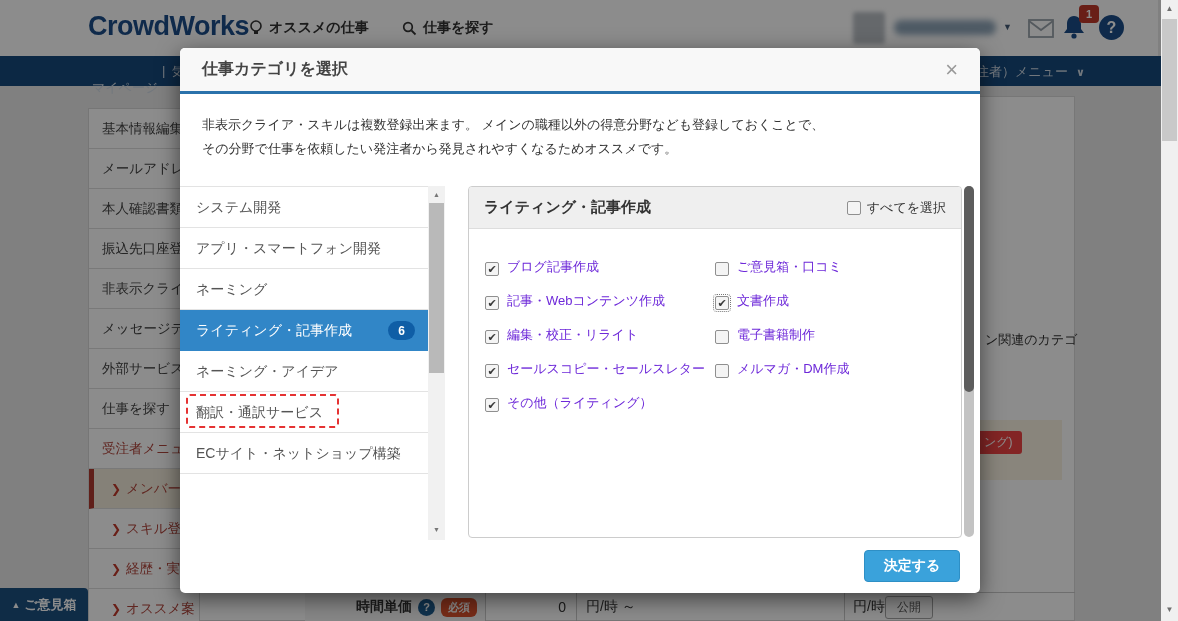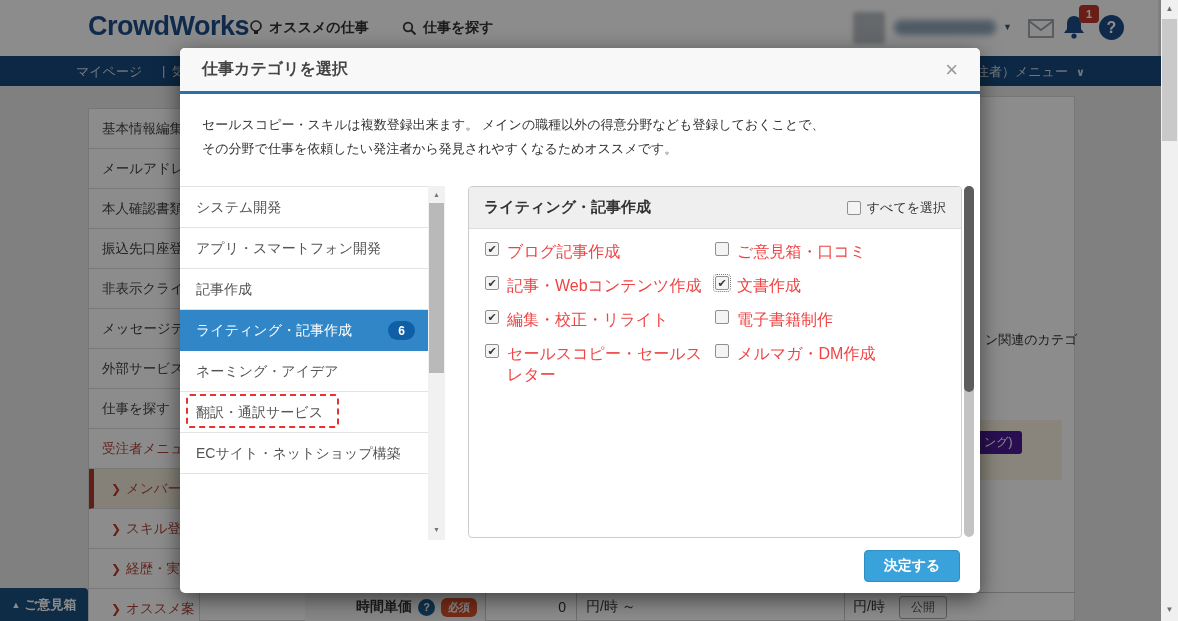--- a/index.html
+++ b/index.html
@@ -18,21 +18,21 @@
   .mailicon { position:absolute; left:1028px; top:19px; }
   .bellicon { position:absolute; left:1062px; top:14px; }
   .bellbadge { position:absolute; left:1079px; top:5px; min-width:20px; height:18px; background:#c0392b; color:#fff;
                border-radius:4px; font-size:11px; font-weight:bold; display:flex; align-items:center; justify-content:center; }
   .helpicon { position:absolute; left:1099px; top:15px; width:25px; height:25px; border-radius:50%; background:#1d4e89;
               color:#fff; font-weight:bold; font-size:16px; display:flex; align-items:center; justify-content:center; }
 
   
   .navbar { position:absolute; left:0; top:56px; width:1178px; height:30px; background:#174a7c; z-index:1; }
   .navbar .nv { position:absolute; top:7px; font-size:13px; color:#cfd9e4; }
-  .nv-my { left:76px; }
+  .nv-my { left:92px;margin-top:16px; }
   .nv-div { left:162px; color:#4a6f93; }
   .nv-frag { left:172px; width:10px; overflow:hidden; white-space:nowrap; }
   .nv-right { left:950px; width:160px; display:flex; gap:8px; align-items:center; }
   .nv-chev { font-size:11px; font-weight:bold; color:#cfd9e4; }
 
   
   .mainpanel { position:absolute; left:196px; top:96px; width:879px; height:525px; background:#ffffff; border:1px solid #d9d9d9; z-index:1; }
   .sidebar { position:absolute; left:88px; top:108px; width:112px; z-index:1; background:#fff; border:1px solid #d8d8d8; border-bottom:none; }
   .sideitem { height:40px; line-height:40px; padding-left:13px; font-size:13.5px; color:#444; background:#fff;
               border-bottom:1px solid #ddd; white-space:nowrap; overflow:hidden; }
@@ -51,27 +51,27 @@
              border-top:1px solid #c9c9c9; z-index:1; font-size:14px; color:#333; }
   .fr-label { width:181px; height:100%; background:#f6f6f6; border-right:1px solid #c9c9c9; display:flex;
               align-items:center; justify-content:flex-end; gap:6px; padding-right:8px; font-weight:bold; }
   .qmark { width:17px; height:17px; border-radius:50%; background:#1d5c8f; color:#fff; font-size:11px; font-weight:bold;
            display:flex; align-items:center; justify-content:center; }
   .req { background:#d9512c; color:#fff; font-size:11px; font-weight:bold; padding:2px 7px; border-radius:6px; }
   .fr-val { width:91px; height:100%; border-right:1px solid #c9c9c9; display:flex; align-items:center; justify-content:flex-end; padding-right:10px; }
   .fr-unit1 { width:78px; padding-left:9px; }
   .fr-in2 { width:190px; height:100%; border-right:1px solid #c9c9c9; }
   .fr-unit2 { padding-left:8px;text-align:center; }
-  .pubchip { margin-left:14px; border:1px solid #a5a5a5; border-radius:3px; background:#fafafa; color:#555;
+  .pubchip { border:1px solid #a5a5a5; border-radius:3px; background:#fafafa; color:#555;
              font-size:12px; padding:2px 11px; }
 
   
   .partial-text { position:absolute; left:985px; top:331px; font-size:13px; color:#333; z-index:1; }
   .beigebox { position:absolute; left:975px; top:420px; width:87px; height:60px; background:#faf3e2; z-index:1; }
-  .bluetag { position:absolute; left:975px; top:431px; background:#4c1d95; color:#fff; font-size:12px;
+  .bluetag { position:absolute; left:975px; top:431px; background:#ef4444; color:#fff; font-size:12px;
              padding:3px 9px; border-radius:3px; z-index:1; }
 
   
   .overlay { position:absolute; left:0; top:0; width:1161px; height:621px; background:rgba(0,0,0,0.45); z-index:10; }
 
   
   .pagescroll { position:absolute; left:1161px; top:0; width:17px; height:621px; background:#f0f0f0; z-index:20; }
   .pagescroll .sarr { position:absolute; left:0; width:17px; text-align:center; font-size:8px; color:#6e6e6e; }
   .pagescroll .up { top:4px; } .pagescroll .down { top:605px; }
   .pagescroll .thumb { position:absolute; left:1px; top:19px; width:15px; height:122px; background:#c9c9c9; }
@@ -97,21 +97,21 @@
   .listscroll { position:absolute; left:248px; top:138px; width:17px; height:354px; background:#f1f1f1; }
   .listscroll .sarr { position:absolute; left:0; width:17px; text-align:center; font-size:7px; color:#777; }
   .listscroll .up { top:5px; } .listscroll .down { top:340px; }
   .listscroll .thumb { position:absolute; left:1px; top:17px; width:15px; height:170px; background:#b9b9b9; }
 
   .panel { position:absolute; left:288px; top:138px; width:494px; height:352px; border:1px solid #ccc; border-radius:4px; overflow:hidden; }
   .p-header { height:42px; background:#efefef; border-bottom:1px solid #ddd; display:flex; align-items:center; padding:0 15px; }
   .p-title { font-size:15px; font-weight:bold; color:#333; }
   .p-selectall { margin-left:auto; display:flex; align-items:center; gap:6px; font-size:13px; color:#333; cursor:pointer; }
   .optgrid { display:grid; grid-template-columns:1fr 1fr; padding:13px 16px; row-gap:0; }
-  .opt { display:flex; align-items:flex-start; gap:8px; height:34px; font-size:16px; color:#ef4444; cursor:pointer; }
+  .opt { display:flex; align-items:flex-end; gap:8px; height:34px; font-size:13px; color:#6d28d9; cursor:pointer; }
   .cb { width:14px; height:14px; border:1px solid #8f8f8f; border-radius:2px; background:#f4f4f4;
         display:inline-flex; align-items:center; justify-content:center; flex:0 0 auto; font-size:11px; color:#3a3a3a; }
   .opt.checked .cb::after, .p-selectall.checked .cb::after { content:"✔"; }
   .opt.focused .cb { outline:1px dotted #777; outline-offset:1px; }
 
   .modalscroll-track { position:absolute; left:784px; top:138px; width:10px; height:351px; background:#c3c3c3; border-radius:5px; }
   .modalscroll-thumb { position:absolute; left:784px; top:138px; width:10px; height:206px; background:#5d5d5d; border-radius:5px; }
 
   .m-submit { position:absolute; right:20px; bottom:11px; width:96px; height:32px; background:#3aa2db; border:1px solid #2e8fc5;
               border-radius:4px; color:#fff; font-size:14px; font-weight:bold; font-family:inherit; cursor:pointer; }
@@ -229,28 +229,28 @@
     <div class="thumb"></div>
     <div class="sarr down">▼</div>
   </div>
 
   <div class="modal">
     <div class="m-header">
       <div class="m-title">仕事カテゴリを選択</div>
       <div class="m-close">×</div>
     </div>
     <div class="m-desc">
-      <div>セールスコピー・スキルは複数登録出来ます。 メインの職種以外の得意分野なども登録しておくことで、</div>
+      <div>非表示クライア・スキルは複数登録出来ます。 メインの職種以外の得意分野なども登録しておくことで、</div>
       <div>その分野で仕事を依頼したい発注者から発見されやすくなるためオススメです。</div>
     </div>
 
     <div class="catlist">
       <div class="catitem">システム開発</div>
       <div class="catitem">アプリ・スマートフォン開発</div>
-      <div class="catitem">記事作成</div>
+      <div class="catitem">ネーミング</div>
       <div class="catitem selected">
         <span>ライティング・記事作成</span>
         <span class="catbadge">6</span>
       </div>
       <div class="catitem">ネーミング・アイデア</div>
       <div class="catitem">翻訳・通訳サービス</div>
       <div class="catitem">ECサイト・ネットショップ構築</div>
     </div>
     <div class="annotation"></div>
 
@@ -294,20 +294,24 @@
             <span>電子書籍制作</span>
         </label>
         <label class="opt checked">
           <span class="cb"></span>
             <span>セールスコピー・セールスレター</span>
         </label>
         <label class="opt">
           <span class="cb"></span>
             <span>メルマガ・DM作成</span>
         </label>
+        <label class="opt checked">
+          <span class="cb"></span>
+            <span>その他（ライティング）</span>
+        </label>
       </div>
     </div>
 
     <div class="modalscroll-track"></div>
     <div class="modalscroll-thumb"></div>
 
     <button class="m-submit">決定する</button>
   </div>
 
 </div>

